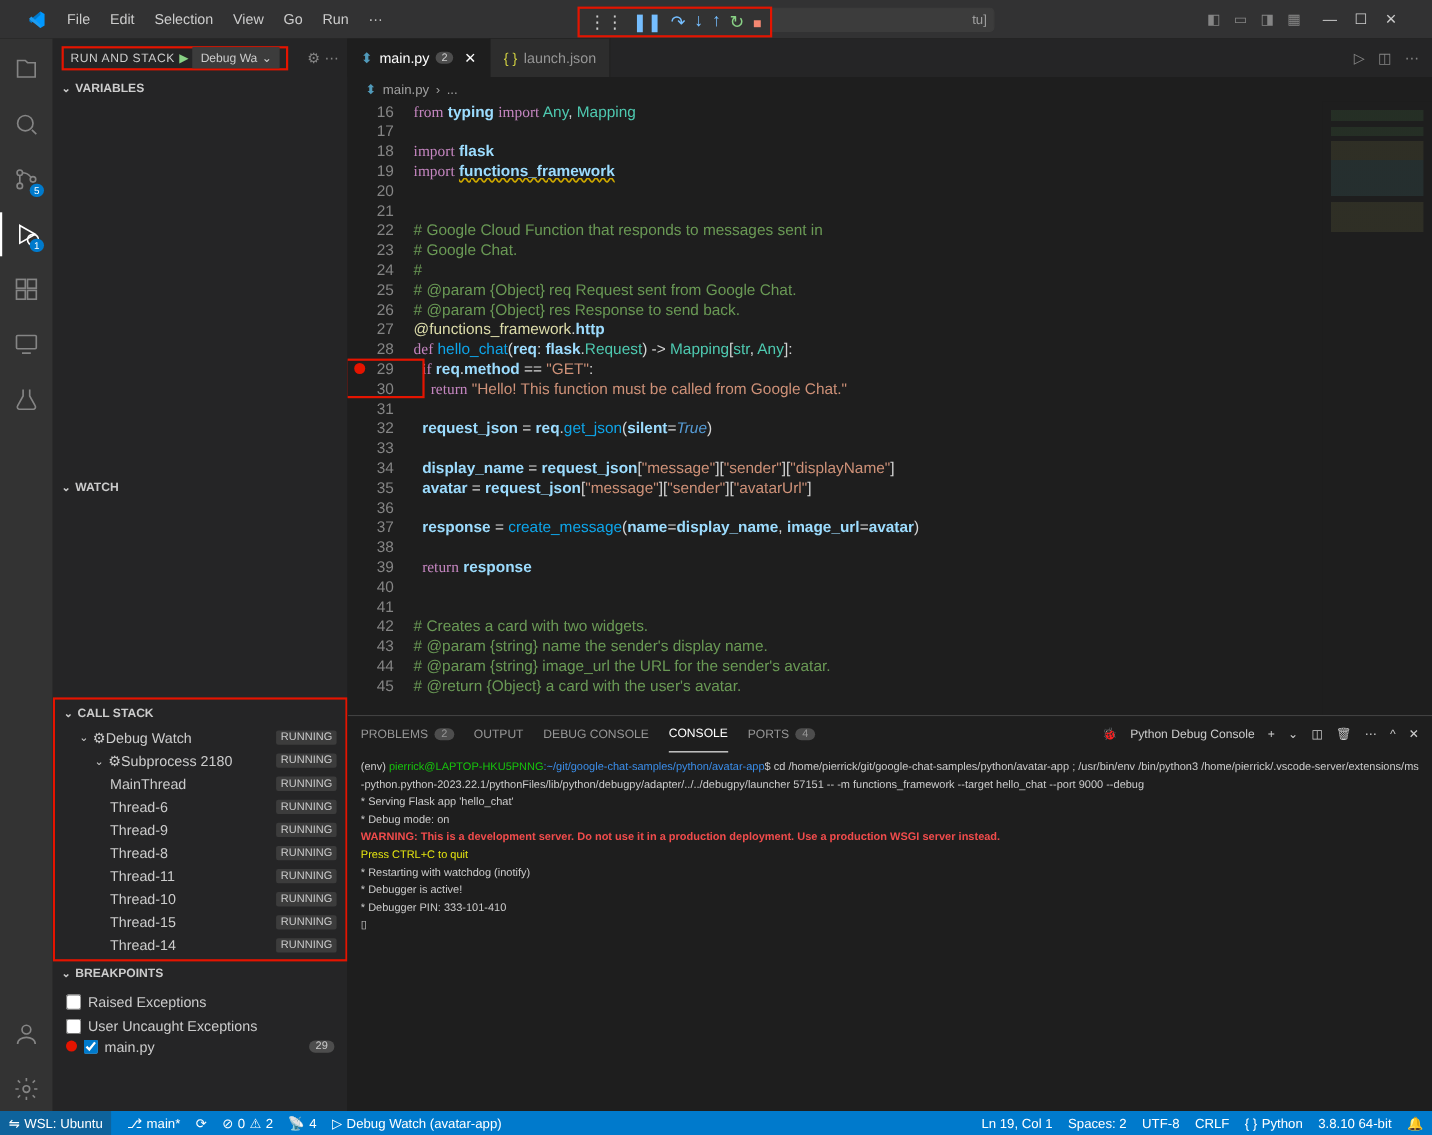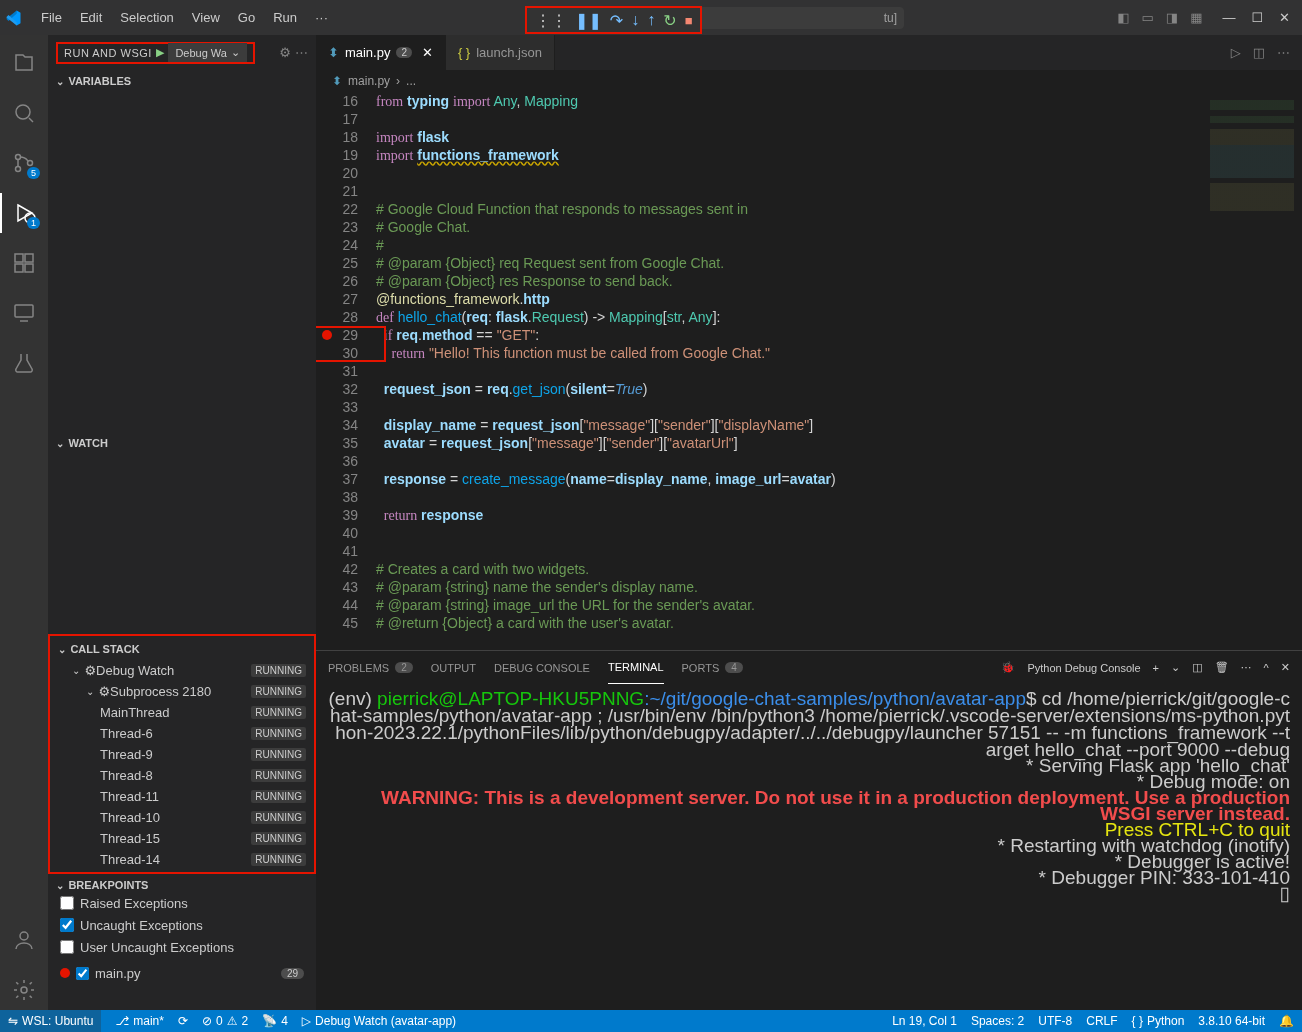--- a/index.html
+++ b/index.html
@@ -1,17 +1,17 @@
 <!DOCTYPE html>
 <html><head>
 <meta charset="utf-8">
 <style>
 * { margin: 0; padding: 0; box-sizing: border-box; font-family: "Segoe UI", sans-serif; }
 body { background: #1e1e1e; color: #cccccc; font-size: 13px; width: 1302px; height: 1032px; overflow: hidden; display: flex; flex-direction: column; }
-.titlebar { height: 35px; background: #323233; display: flex; align-items: center; padding: 0 4px; }
+.titlebar { height: 35px; background: #323233; display: flex; align-items: center; padding: 0 24px; }
 .titlebar .logo { width: 18px; height: 18px; margin-right: 10px; }
 .titlebar .menu { display: flex; gap: 0; }
 .titlebar .menu div { padding: 4px 9px; cursor: pointer; }
 .titlebar .center { flex: 1; display: flex; justify-content: center; align-items: center; gap: 8px; }
 .titlebar .nav-arrows { display: flex; gap: 12px; color: #858585; margin-right: 8px; }
 .titlebar .search { width: 300px; height: 22px; background: #3c3c3c; border: 1px solid #3c3c3c; border-radius: 4px; display:flex; align-items:center; padding:0 6px; color:#a0a0a0; font-size:12px;}
 .debug-toolbar { position: absolute; top: 6px; left: 525px; height: 28px; background: #333333; border: 2px solid #e51400; display: flex; align-items: center; gap:8px; padding: 0 8px; z-index:5;}
 .debug-toolbar span { color:#75beff; font-size:16px;}
 .debug-toolbar .pause { color:#75beff;}
 .debug-toolbar .restart { color:#89d185;}
@@ -38,21 +38,21 @@
 .section-body { flex:0 0 auto; }
 .section-variables { height: 340px; }
 .section-watch { height: 180px; }
 .callstack-box { border:2px solid #e51400; padding:2px 0;}
 .cs-row { display:flex; align-items:center; height:21px; padding:0 8px; font-size:13px;}
 .cs-row .pad1 { width:14px;}
 .cs-row .pad2 { width:28px;}
 .cs-row .pad3 { width:42px;}
 .cs-row .tag { margin-left:auto; background:#3c3c3c; color:#ccc; font-size:10px; padding:1px 4px; border-radius:2px;}
 .cs-row .chev { margin-right:4px; font-size:10px;}
-.bp-row { display:flex; align-items:flex-start; height:22px; padding:0 12px; gap:6px; font-size:13px;}
+.bp-row { display:flex; align-items:flex-end; height:22px; padding:0 12px; gap:6px; font-size:13px;}
 .bp-row input[type=checkbox]{ width:14px; height:14px;}
 .bp-file { display:flex; align-items:center; height:22px; padding:0 12px; gap:6px;}
 .bp-file .dot { width:10px; height:10px; border-radius:50%; background:#e51400;}
 .bp-file .count { margin-left:auto; background:#4d4d4d; border-radius:10px; font-size:10px; padding:0 6px;}
 
 .editor-area { flex:1; display:flex; flex-direction:column; background:#1e1e1e; overflow:hidden;}
 .tab-row { height:35px; background:#252526; display:flex; align-items:stretch;}
 .tab { display:flex; align-items:center; padding:0 12px; gap:6px; background:#2d2d2d; color:#969696; font-size:13px; border-right:1px solid #1e1e1e;}
 .tab.active { background:#1e1e1e; color:#ffffff;}
 .tab .mod { color:#cccccc; background:#4d4d4d; border-radius:10px; font-size:10px; padding:0 5px;}
@@ -70,21 +70,21 @@
 .kw { color:#c586c0;font-family:Liberation Serif, serif;} .fn{color:#0ea5e9;} .str{color:#ce9178;} .cmt{color:#6a9955;} .cls{color:#4ec9b0;} .var{color:#9cdcfe;font-weight:bold;} .dec{color:#dcdcaa;} .const{color:#569cd6;font-style:italic;}
 .minimap { width:100px; background:#1e1e1e; position:relative; }
 .minimap-content { position:absolute; top:8px; right:8px; width:84px; height:130px; opacity:0.6; background:linear-gradient(#2a3a2a 0 8%, transparent 8% 12%, #2a3a2a 12% 18%, transparent 18% 22%, #3a3a2a 22% 35%, #2a3a3a 35% 60%, transparent 60% 64%, #3a3a2a 64% 85%, transparent 85% 100%);}
 
 .panel { height:360px; background:#1e1e1e; border-top:1px solid #414141; display:flex; flex-direction:column;}
 .panel-tabs { height:33px; display:flex; align-items:center; padding:0 12px; gap:18px; font-size:11px; color:#969696;}
 .panel-tabs .ptab { display:flex; align-items:center; gap:6px; cursor:pointer; height:33px;}
 .panel-tabs .ptab.active { color:#fff; border-bottom:1px solid #fff;}
 .panel-tabs .pbadge { background:#4d4d4d; border-radius:10px; padding:0 6px; font-size:10px;}
 .panel-tabs .right { margin-left:auto; display:flex; align-items:center; gap:12px; color:#ccc;}
-.terminal { flex:1; padding:6px 12px; font-family:"Consolas",monospace; font-size:19px; line-height:16px; overflow:hidden; color:#cccccc;text-align:right;}
+.terminal { flex:1; padding:6px 12px; font-family:"Consolas",monospace; font-size:10px; line-height:16px; overflow:hidden; color:#cccccc;}
 .terminal .green{color:#16c60c;} .terminal .blue{color:#3b8eea;} .terminal .yellow{color:#e5e510;} .terminal .red{color:#f14c4c; font-weight:bold;}
 .term-redbox { border:2px solid #e51400; display:inline-block; padding:0 2px;}
 
 .statusbar { height:22px; background:#007acc; color:#fff; display:flex; align-items:center; font-size:12px; padding:0 8px; gap:14px;}
 .statusbar .right { margin-left:auto; display:flex; gap:14px; align-items:center;}
 .statusbar .item { display:flex; align-items:center; gap:4px;}
 .cb-checked { accent-color:#007acc;}
 svg { display:block;}
 </style>
 </head>
@@ -197,21 +197,21 @@
         <svg width="24" height="24" viewBox="0 0 24 24" fill="none" stroke="currentColor" stroke-width="1.5">
           <circle cx="12" cy="12" r="3"></circle>
           <path d="M12 2v3m0 14v3M4.2 4.2l2.1 2.1m11.4 11.4 2.1 2.1M2 12h3m14 0h3M4.2 19.8l2.1-2.1m11.4-11.4 2.1-2.1"></path>
         </svg>
       </div>
   </div>
 
   <div class="sidebar">
     <div class="sidebar-header">
       <div class="debug-config red-box">
-        <span class="label">RUN AND WSGI</span>
+        <span class="label">RUN AND STACK</span>
         <span class="play">▶</span>
         <span class="sel">
             <span>Debug Wa</span>
             <span>⌄</span>
           </span>
       </div>
       <span style="margin-left:auto; color:#858585">⚙</span>
       <span style="color:#858585">⋯</span>
     </div>
 
@@ -290,24 +290,20 @@
         </div>
     </div>
 
     <div class="section-hdr">
         <span class="chev">⌄</span>
         <span>BREAKPOINTS</span>
       </div>
     <div class="bp-row">
         <input type="checkbox" style="">
         <span>Raised Exceptions</span>
-      </div>
-    <div class="bp-row">
-        <input type="checkbox" checked="" class="cb-checked" style="">
-        <span>Uncaught Exceptions</span>
       </div>
     <div class="bp-row">
         <input type="checkbox" style="">
         <span>User Uncaught Exceptions</span>
       </div>
     <div class="bp-file">
         <span class="dot"></span>
         <input type="checkbox" checked="" class="cb-checked" style="">
         <span>main.py</span>
         <span class="count">29</span>
@@ -385,21 +381,21 @@
             <span>PROBLEMS</span>
             <span class="pbadge">2</span>
           </div>
         <div class="ptab">
             <span>OUTPUT</span>
           </div>
         <div class="ptab">
             <span>DEBUG CONSOLE</span>
           </div>
         <div class="ptab active">
-            <span>TERMINAL</span>
+            <span>CONSOLE</span>
           </div>
         <div class="ptab">
             <span>PORTS</span>
             <span class="pbadge">4</span>
           </div>
         <div class="right">
           <span style="color:#ccc">🐞</span>
           <span>Python Debug Console</span>
           <span>+</span>
           <span>⌄</span>

